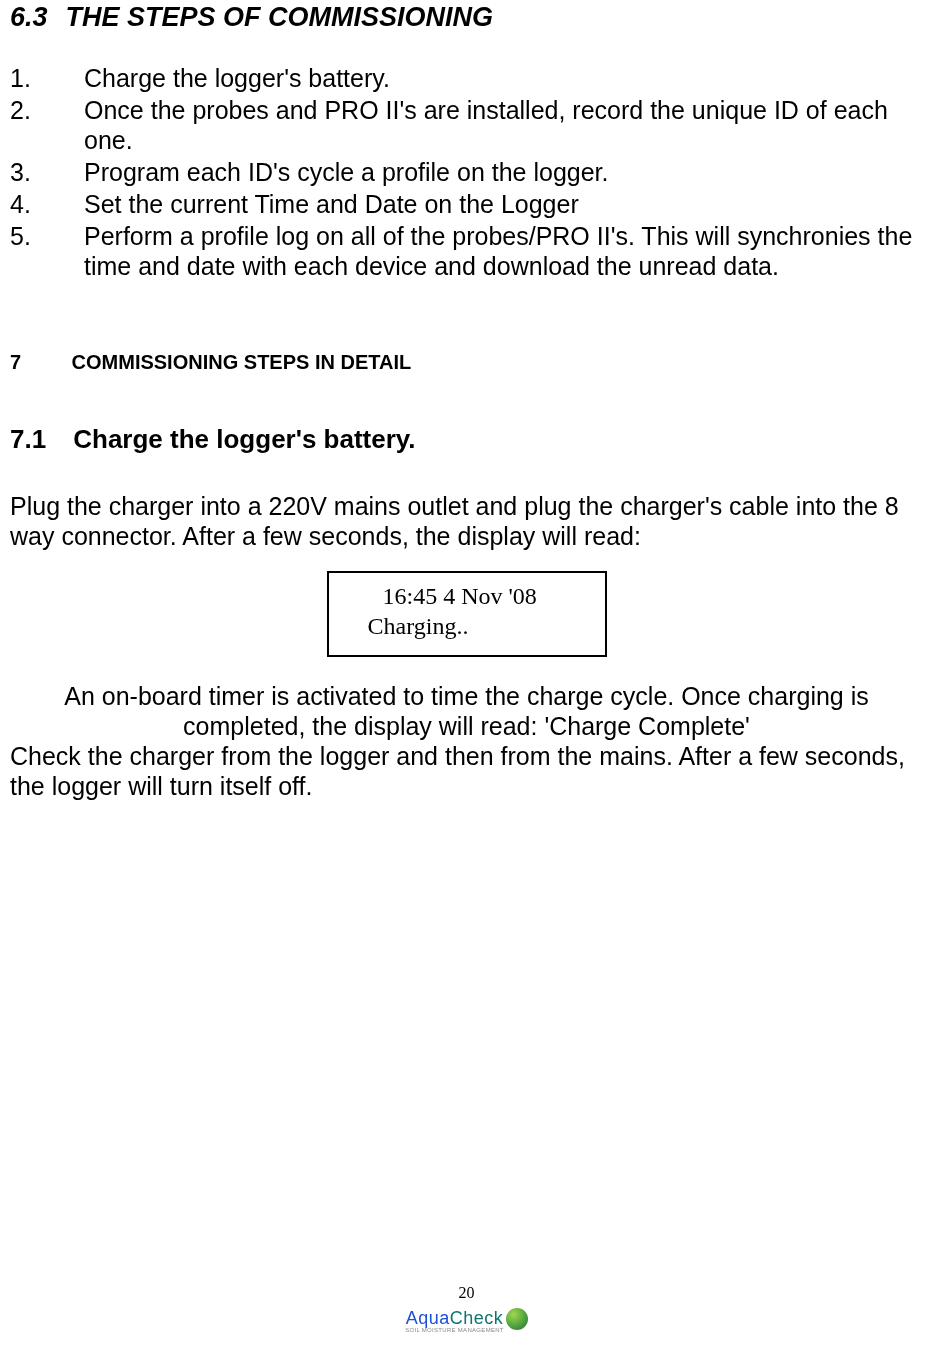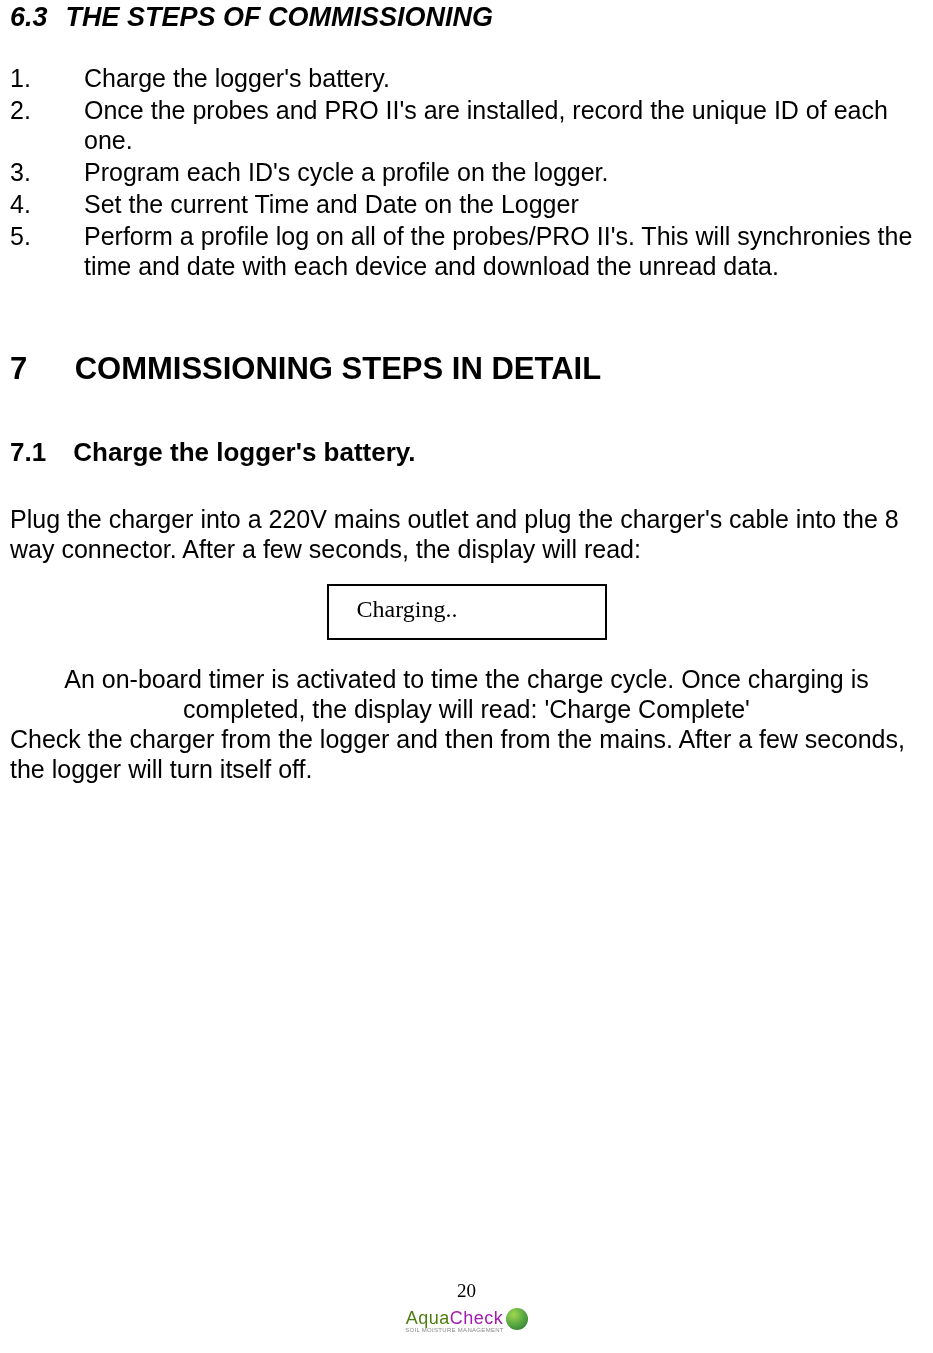--- a/index.html
+++ b/index.html
@@ -39,21 +39,21 @@
     }
     .list-number {
       width: 74px;
       flex-shrink: 0;
     }
     .list-text {
       flex: 1;
     }
     .main-heading {
       font-weight: bold;
-      font-size: 31px;
+      font-size: 20px;
       margin-bottom: 50px;
     }
     .main-heading .num {
       display: inline-block;
       width: 56px;
     }
     .sub-heading {
       font-size: 26px;
       margin-bottom: 36px;
     }
@@ -75,50 +75,51 @@
       font-size: 24px;
       line-height: 1.25;
     }
     .display-box .line1 {
       text-align: left;
       padding-left: 34px;
     }
     .display-box .line2 {
       text-align: left;
       padding-left: 8px;
+      margin-left: 11px;
     }
     .footer {
       position: absolute;
       bottom: 20px;
       left: 0;
       width: 100%;
       text-align: center;
     }
     .page-number {
       font-family: "Times New Roman", Times, serif;
-      font-size: 19px;
+      font-size: 16px;
       margin-bottom: 6px;
     }
     .logo {
       display: inline-flex;
       align-items: center;
       justify-content: center;
     }
     .logo-text {
       font-family: Arial, sans-serif;
       font-size: 18px;
       color: #7a9a3a;
       font-weight: normal;
       letter-spacing: 0.5px;
     }
     .logo-text .aqua {
-      color: #4d7c0f;
+      color: #1d4ed8;
     }
     .logo-text .check {
-      color: #a21caf;
+      color: #0f766e;
     }
     .logo-icon {
       width: 22px;
       height: 22px;
       background: radial-gradient(circle at 35% 30%, #9fd84f, #4a9c3e 60%, #2e6b2e);
       border-radius: 50%;
       margin-left: 2px;
       position: relative;
       top: -2px;
     }
@@ -167,20 +168,21 @@
 </h1>
 
 <h3 class="sub-heading">
   <span class="num">7.1</span>
   <span>Charge the logger's battery.</span>
 </h3>
 
 <p class="body-text">Plug the charger into a 220V mains outlet and plug the charger's cable into the 8 way connector.  After a few seconds, the display will read:</p>
 
 <div class="display-box">
+  <div class="line1">16:45  4 Nov '08</div>
   <div class="line2">Charging..</div>
 </div>
 
 <p class="body-text" style="margin-bottom:0;text-align:center;">An on-board timer is activated to time the charge cycle.  Once charging is completed, the display will read: 'Charge Complete'</p>
 <p class="body-text">Check the charger from the logger and then from the mains.  After a few seconds, the logger will turn itself off.</p>
 
 <div class="footer">
   <div class="page-number">20</div>
   <div class="logo">
     <div>

